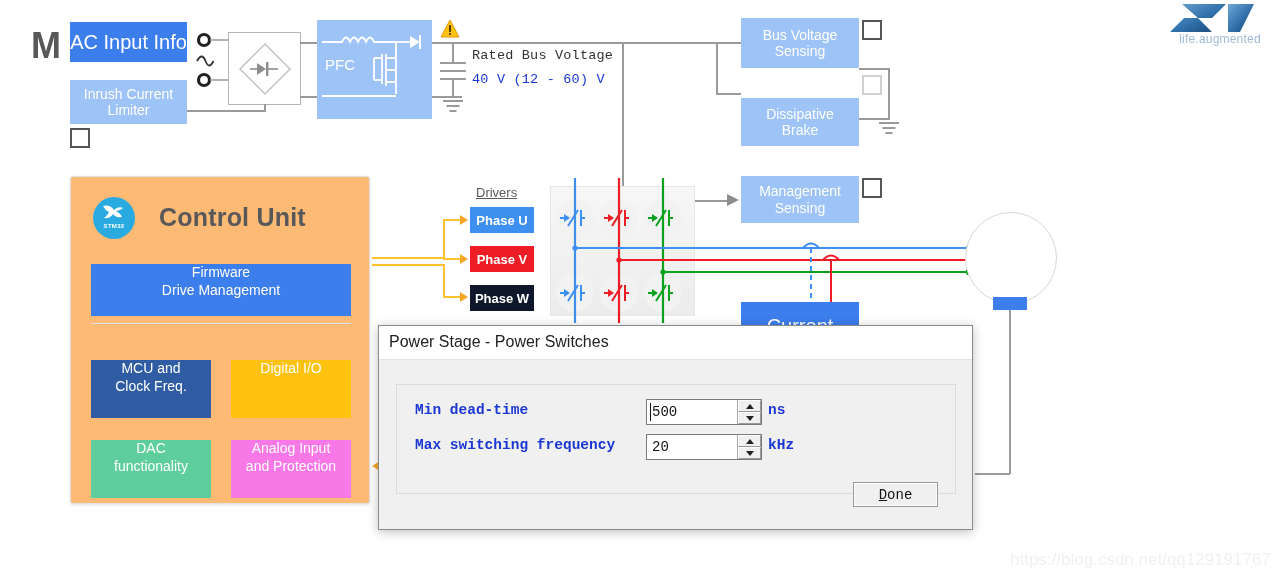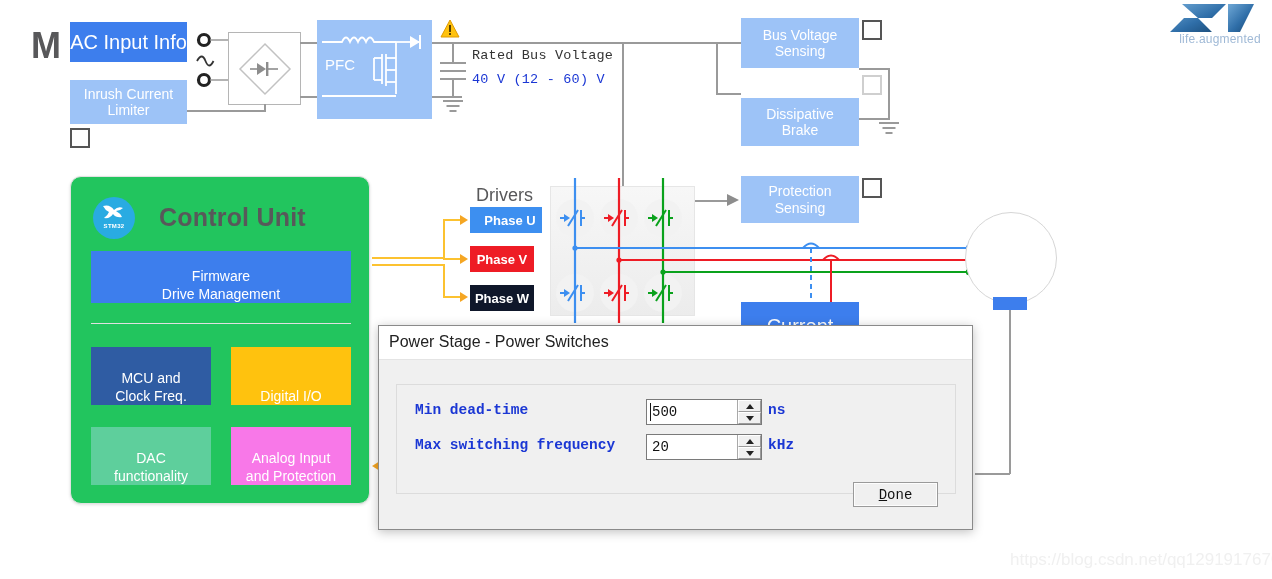--- a/index.html
+++ b/index.html
@@ -32,58 +32,58 @@
   
   .cbox{
     position:absolute;width:20px;height:20px;
     border:2px solid #555;background:#fff;box-sizing:border-box;
   }
   .cbox.faint{border-color:#cfcfcf;}
 
   
   #control-unit{
     position:absolute;left:70px;top:176px;width:300px;height:328px;
-    background:#22c55e;border:1px solid #e2e2e2;border-radius:11px;
+    background:#fdba74;border:1px solid #e2e2e2;border-radius:3px;
     box-shadow:0 1px 3px rgba(0,0,0,.12);
     box-sizing:border-box;
   }
   #cu-title{
     position:absolute;left:88px;top:26px;font-size:25px;color:#58585a;
     font-weight:bold;letter-spacing:.2px;
   }
   #stlogo{
     position:absolute;left:22px;top:20px;width:42px;height:42px;border-radius:50%;
     background:#29abe2;
   }
   #stlogo .bfly{position:absolute;left:8px;top:7px;width:26px;height:18px;}
   #stlogo .tag{
     position:absolute;left:0;top:26px;width:42px;text-align:center;
     font-size:6px;font-weight:bold;color:#fff;letter-spacing:.3px;
   }
   .cu-btn{
-    position:absolute;display:flex;align-items:flex-end;justify-content:center;
-    text-align:center;color:#fff;line-height:1.25;box-sizing:border-box;
+    position:absolute;display:flex;align-items:flex-start;justify-content:center;
+    text-align:center;color:#fff;line-height:1.25;box-sizing:border-box;margin-top:13px;
   }
   #cu-fw{left:20px;top:74px;width:260px;height:52px;background:#3d7eed;font-size:14px;}
   #cu-div{position:absolute;left:20px;top:146px;width:260px;height:1px;background:#e0e0e0;}
   #cu-mcu{left:20px;top:170px;width:120px;height:58px;background:#2f5ca3;font-size:14px;}
   #cu-dio{left:160px;top:170px;width:120px;height:58px;background:#ffc20e;font-size:14px;}
   #cu-dac{left:20px;top:250px;width:120px;height:58px;background:#5ecf9c;font-size:14px;}
   #cu-ana{left:160px;top:250px;width:120px;height:58px;background:#f878e8;font-size:14px;}
 
   
   .phase{
     position:absolute;width:64px;height:26px;
     display:flex;align-items:center;justify-content:center;
     color:#fff;font-size:13px;font-weight:600;
   }
-  #ph-u{left:470px;top:207px;background:#3d8ff0;padding-left:8px;}
+  #ph-u{left:470px;top:207px;background:#3d8ff0;}
   #ph-v{left:470px;top:246px;background:#ee1c25;}
   #ph-w{left:470px;top:285px;background:#0f172a;text-align:right;}
-  #drivers-label{position:absolute;left:476px;top:185px;font-size:18px;color:#58585a;}
+  #drivers-label{position:absolute;left:476px;top:185px;font-size:13px;color:#58585a;text-decoration:underline;}
 
   
   .ow{position:absolute;background:#fcc230;}
   .ow.h{height:2px;}
   .ow.v{width:2px;}
   .oarrow{
     position:absolute;width:0;height:0;
     border-top:5px solid transparent;border-bottom:5px solid transparent;
     border-left:8px solid #f5a623;
   }
@@ -404,21 +404,21 @@
     <polygon points="118,36 118,44 124,40" fill="#0aa21c"></polygon>
       <polygon points="118,111 118,119 124,115" fill="#0aa21c"></polygon>
   </svg>
 
   <div class="wire h" style="left:695px;top:200px;width:40px;"></div>
   <svg style="position:absolute;left:727px;top:194px;" width="14" height="12">
     <polygon points="0,0 12,6 0,12" fill="#8d8d8d"></polygon>
   </svg>
 
   <div class="blk light" style="left:741px;top:176px;width:118px;height:47px;white-space:pre-line;">
-    <span>Protection
+    <span>Management
 Sensing</span>
   </div>
   <div class="cbox" style="left:862px;top:178px;"></div>
 
   <svg style="position:absolute;left:695px;top:235px;" width="280" height="80">
     <line x1="0" y1="13" x2="275" y2="13" stroke="#3d8ff0" stroke-width="2"></line>
     <line x1="0" y1="25" x2="275" y2="25" stroke="#ee1c25" stroke-width="2"></line>
     <line x1="0" y1="37" x2="275" y2="37" stroke="#0aa21c" stroke-width="2"></line>
     <path d="M108 13 q8 -9 16 0" fill="none" stroke="#3d8ff0" stroke-width="2"></path>
     <path d="M128 25 q8 -9 16 0" fill="none" stroke="#ee1c25" stroke-width="2"></path>

